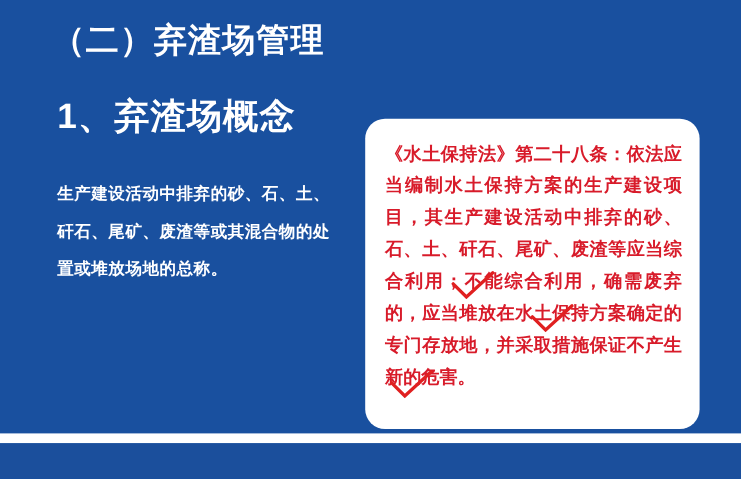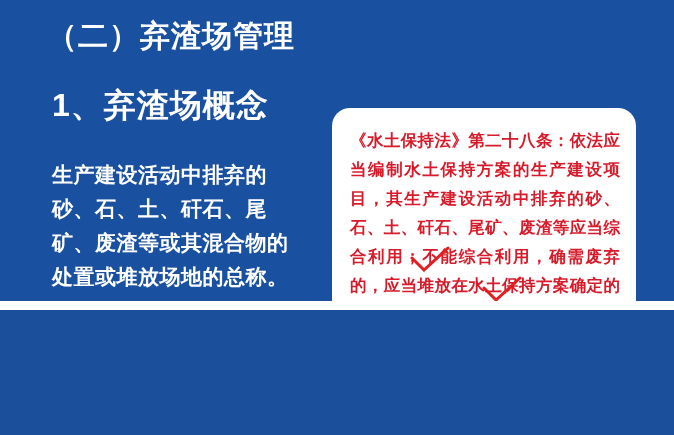--- a/index.html
+++ b/index.html
@@ -12,21 +12,21 @@
     background: #1b4f9c;
     font-family: "Liberation Sans", sans-serif;
     overflow: hidden;
     position: relative;
   }
   .slide {
     position: absolute;
     left: 0;
     top: 0;
     width: 674px;
-    height: 310px;
+    height: 403px;
     background: #19509f;
     overflow: hidden;
   }
   
   .bottom-strip {
     position: absolute;
     left: 0;
     bottom: 0;
     width: 674px;
     height: 9px;
@@ -50,26 +50,25 @@
     font-weight: bold;
     color: #ffffff;
     letter-spacing: 1px;
     white-space: nowrap;
   }
   .body-text {
     position: absolute;
     left: 52px;
     top: 160px;
     width: 248px;
-    font-size: 21px;
+    font-size: 15px;
     font-weight: bold;
     color: #ffffff;
     line-height: 34px;
     letter-spacing: 0.5px;
-    font-family: Liberation Mono, monospace;
   }
   .card {
     position: absolute;
     left: 332px;
     top: 108px;
     width: 304px;
     height: 282px;
     background: #ffffff;
     border-radius: 18px;
   }

